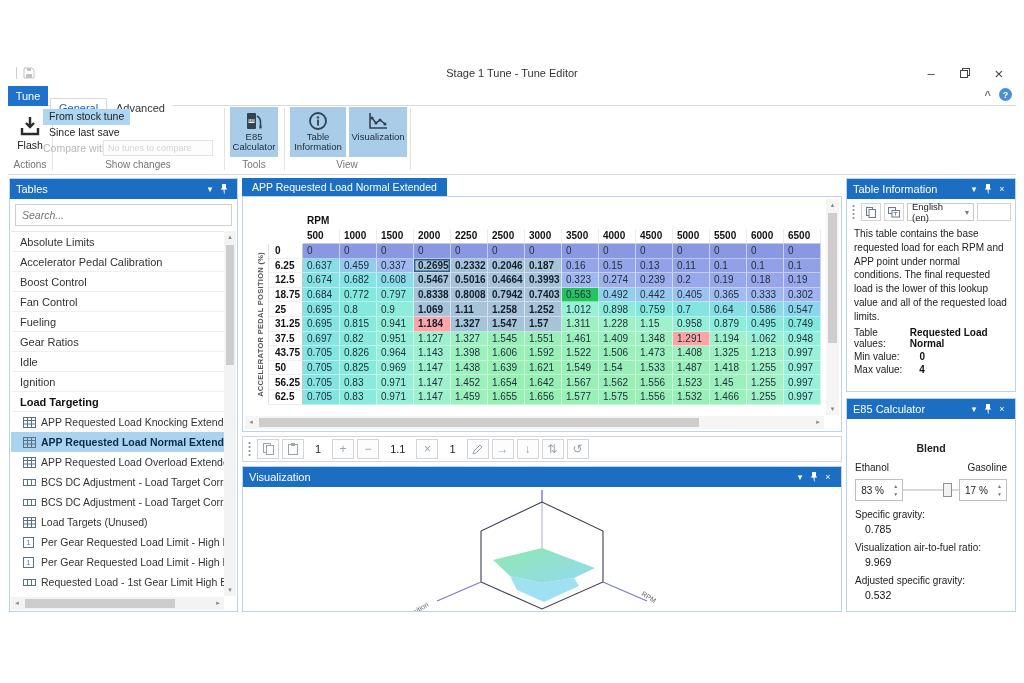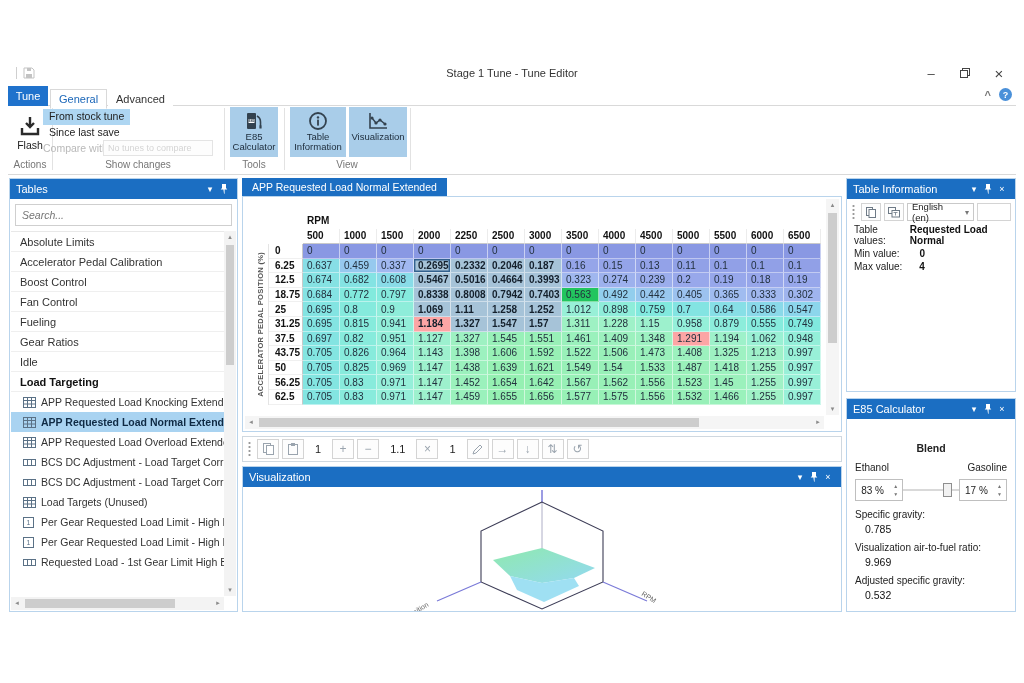--- a/index.html
+++ b/index.html
@@ -10,21 +10,21 @@
   .titlebar { position:absolute; left:0; top:0; width:1008px; height:24px; }
   .qa { position:absolute; left:8px; top:5px; display:flex; align-items:center; gap:6px; color:#bbb; }
   .qa .bar { width:1px; height:12px; background:#cfcfcf; }
   .title { position:absolute; left:0; right:0; top:5px; text-align:center; font-size:11px; color:#333; }
   .winbtns { position:absolute; right:0; top:0; display:flex; }
   .winbtn { width:34px; height:22px; display:flex; align-items:center; justify-content:center; color:#444; font-size:13px; cursor:default; }
 
   
   .tabrow { position:absolute; left:0; top:24px; width:1008px; height:20px; border-bottom:1px solid #d9d9d9; }
   .filetab { position:absolute; left:0; top:0; width:40px; height:20px; background:#1f72cc; color:#fff; font-size:11px; display:flex; align-items:center; justify-content:center; }
-  .rtab { position:absolute; top:3px; height:20px; padding:0 8px; font-size:11px; display:flex; align-items:center; color:#333; background:#fff; }
+  .rtab { position:absolute; top:12px; height:20px; padding:0 8px; font-size:11px; display:flex; align-items:center; color:#333; background:#fff; }
   .rtab.active { color:#1a66b8; border:1px solid #d9d9d9; border-bottom:1px solid #fff; }
   .tabrow-right { position:absolute; right:4px; top:2px; display:flex; align-items:center; gap:8px; }
   .chev-up { color:#777; font-size:11px; font-weight:bold; }
   .helpdot { width:13px; height:13px; border-radius:50%; background:#4a90d9; color:#fff; font-size:9px; font-weight:bold; display:flex; align-items:center; justify-content:center; }
 
   
   .ribbon { position:absolute; left:0; top:44px; width:1008px; height:69px; border-bottom:1px solid #d9d9d9; }
   .gdiv { position:absolute; top:2px; width:1px; height:62px; background:#e2e2e2; }
   .glabel { position:absolute; top:53px; font-size:10px; color:#767676; text-align:center; }
   .flashbtn { position:absolute; left:6px; top:2px; width:32px; height:50px; display:flex; flex-direction:column; align-items:center; justify-content:center; gap:2px; font-size:10.5px; color:#222; }
@@ -223,20 +223,21 @@
       <input placeholder="Search..." style="">
     </div>
     <div id="tables-list">
         <div class="cat">Absolute Limits</div>
         <div class="cat">Accelerator Pedal Calibration</div>
         <div class="cat">Boost Control</div>
         <div class="cat">Fan Control</div>
         <div class="cat">Fueling</div>
         <div class="cat">Gear Ratios</div>
         <div class="cat">Idle</div>
+        <div class="cat">Ignition</div>
         <div class="cat exp">Load Targeting</div>
         <div class="titem">
           <span class="ticon">
             <svg width="13" height="11" viewBox="0 0 13 11">
               <rect x="0.5" y="0.5" width="12" height="10" fill="none" stroke="#5a7186"></rect>
               <line x1="0.5" y1="3.5" x2="12.5" y2="3.5" stroke="#5a7186"></line>
               <line x1="0.5" y1="7" x2="12.5" y2="7" stroke="#5a7186"></line>
               <line x1="4.5" y1="0.5" x2="4.5" y2="10.5" stroke="#5a7186"></line>
               <line x1="8.5" y1="0.5" x2="8.5" y2="10.5" stroke="#5a7186"></line>
             </svg>
@@ -460,21 +461,21 @@
             <td class="cell" style="background:rgb(146,238,217)">0.941</td>
             <td class="cell ed" style="background:#fca5a5">1.184</td>
             <td class="cell ed" style="background:#a6c3d8">1.327</td>
             <td class="cell ed" style="background:#a6c3d8">1.547</td>
             <td class="cell ed" style="background:#a6c3d8">1.57</td>
             <td class="cell" style="background:rgb(158,241,195)">1.311</td>
             <td class="cell" style="background:rgb(159,241,200)">1.228</td>
             <td class="cell" style="background:rgb(157,241,205)">1.15</td>
             <td class="cell" style="background:rgb(148,239,217)">0.958</td>
             <td class="cell" style="background:rgb(140,237,219)">0.879</td>
-            <td class="cell" style="background:rgb(134,235,221)">0.555</td>
+            <td class="cell" style="background:rgb(134,235,221)">0.495</td>
             <td class="cell" style="background:rgb(128,233,222)">0.749</td>
           </tr>
           <tr>
             <td class="rowh">37.5</td>
             <td class="cell" style="background:rgb(131,228,226)">0.697</td>
             <td class="cell" style="background:rgb(135,235,220)">0.82</td>
             <td class="cell" style="background:rgb(147,239,217)">0.951</td>
             <td class="cell" style="background:rgb(156,241,207)">1.127</td>
             <td class="cell" style="background:rgb(158,241,194)">1.327</td>
             <td class="cell" style="background:rgb(152,240,184)">1.545</td>
@@ -658,20 +659,21 @@
             <path d="M5.5 5.5h4M7.5 5.5v3" stroke="#6e7a86" stroke-width="0.8"></path>
           </svg>
         </div>
       <div class="langsel">
         <span>English (en)</span>
         <span class="sp"></span>
           <span style="color:#777; font-size:8px;">▾</span>
       </div>
       <div class="emptybox"></div>
     </div>
+    <div class="infotext">This table contains the base requested load for each RPM and APP point under normal conditions. The final requested load is the lower of this lookup value and all of the requested load limits.</div>
     <div class="kv">
         <span>Table values:</span>
         <b>Requested Load Normal</b>
       </div>
     <div class="kv">
         <span>Min value:</span>
         <b style="margin-left:14px;">0</b>
       </div>
     <div class="kv">
         <span>Max value:</span>

